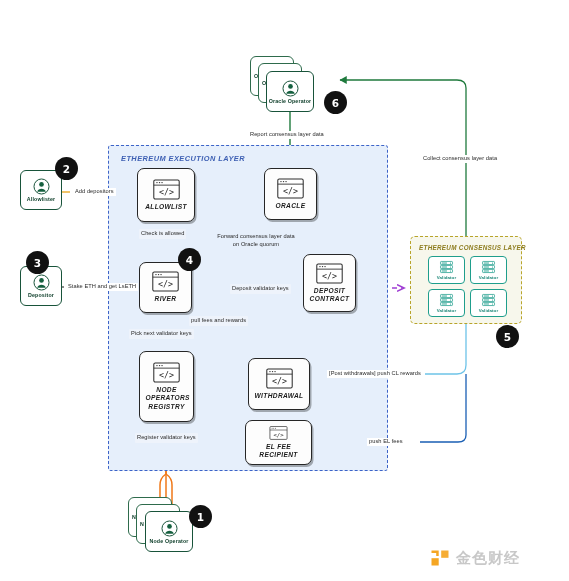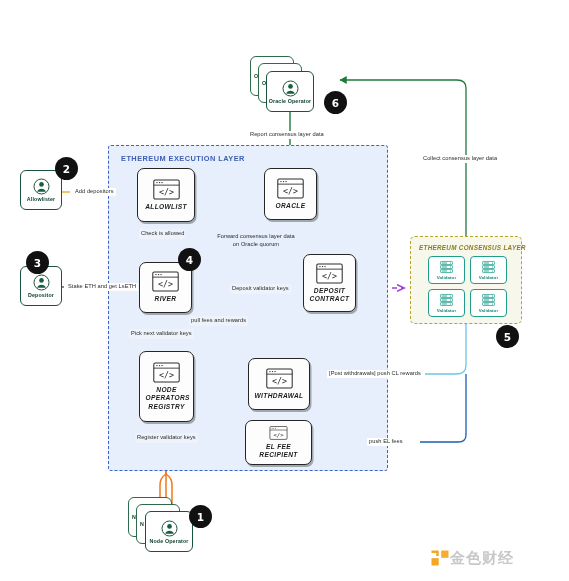--- a/index.html
+++ b/index.html
@@ -12,21 +12,21 @@
   #canvas{position:absolute;left:0;top:0;width:569px;height:581px;background:#fff;}
   svg.wires{position:absolute;left:0;top:0;width:569px;height:581px;overflow:visible;}
 
   
   .zone{position:absolute;box-sizing:border-box;}
   #exec-layer{
     left:108px;top:145px;width:280px;height:326px;
     background:#e6effb;border:1.6px dashed #3c63c8;border-radius:3px;
   }
   #exec-layer .zone-title{
-    position:absolute;left:12px;top:8px;font-weight:700;
+    position:absolute;left:12px;top:8px;font-style:italic;font-weight:700;
     font-size:7.4px;letter-spacing:.45px;color:#3d5fb3;white-space:nowrap;text-align:right;
   }
   #cl-layer{
     left:410px;top:236px;width:112px;height:88px;
     background:#f7f7ec;border:1.6px dashed #b8a42a;border-radius:5px;
   }
   #cl-layer .zone-title{
     position:absolute;left:8px;top:7px;font-style:italic;font-weight:700;
     font-size:6.3px;letter-spacing:.3px;color:#8d7c1e;white-space:nowrap;
   }
@@ -85,21 +85,21 @@
   
   .elabel{
     position:absolute;font-size:5.7px;color:#2a2a2a;white-space:nowrap;
     line-height:1.32;z-index:25;letter-spacing:.05px;
   }
   .elabel.boxed{background:#eef3fb;padding:1px 2px;border-radius:1px;}
   .elabel.onwhite{background:#ffffff;padding:0 2px;}
   .elabel.ctr{text-align:center;}
 
   
-  #watermark{position:absolute;left:430px;top:548px;display:flex;align-items:center;}
+  #watermark{position:absolute;left:430px;top:548px;display:flex;align-items:center;gap:6px;}
   #wm-mark{width:20px;height:20px;display:block;}
   #wm-text{font-size:15px;font-weight:700;color:#c8c8c8;letter-spacing:1px;
            font-family:"DejaVu Sans",sans-serif;}
 </style>
 </head>
 <body>
 
 <div id="canvas">
 
   <svg class="wires" viewBox="0 0 569 581" xmlns="http://www.w3.org/2000/svg">

